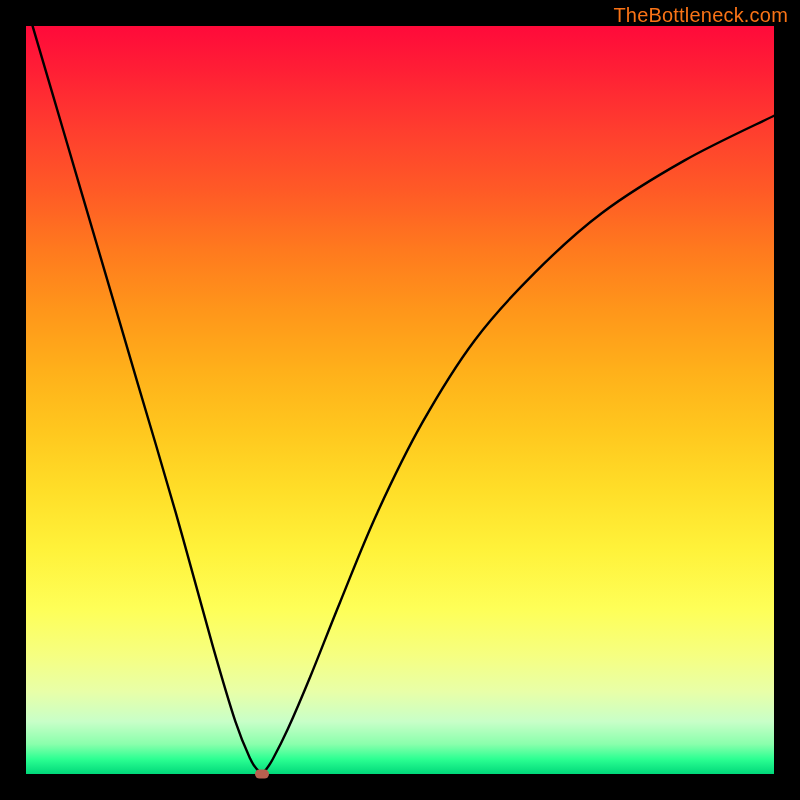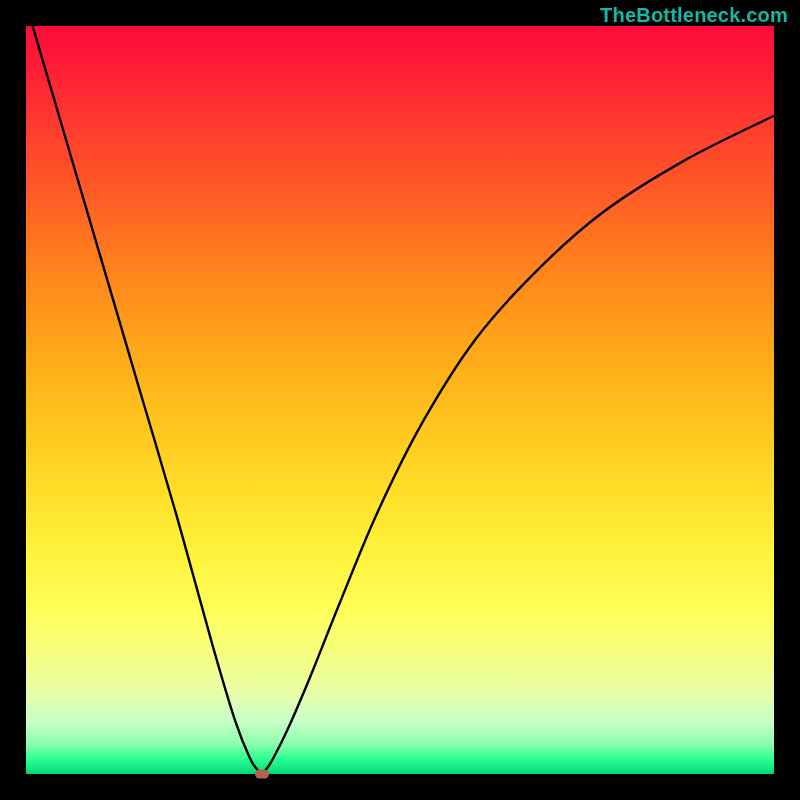--- a/index.html
+++ b/index.html
@@ -14,23 +14,23 @@
   .outer {
     position: relative;
     width: 800px;
     height: 800px;
     background: #000;
   }
   .watermark {
     position: absolute;
     top: 4px;
     right: 12px;
-    color: #14b8a6;
+    color: #f97316;
     font-size: 20px;
-    font-weight: 700;
+    font-weight: 400;
     letter-spacing: 0.2px;
     z-index: 10;
     user-select: none;
     text-align: center;
   }
   .plot {
     position: absolute;
     left: 26px;
     top: 26px;
     width: 748px;

